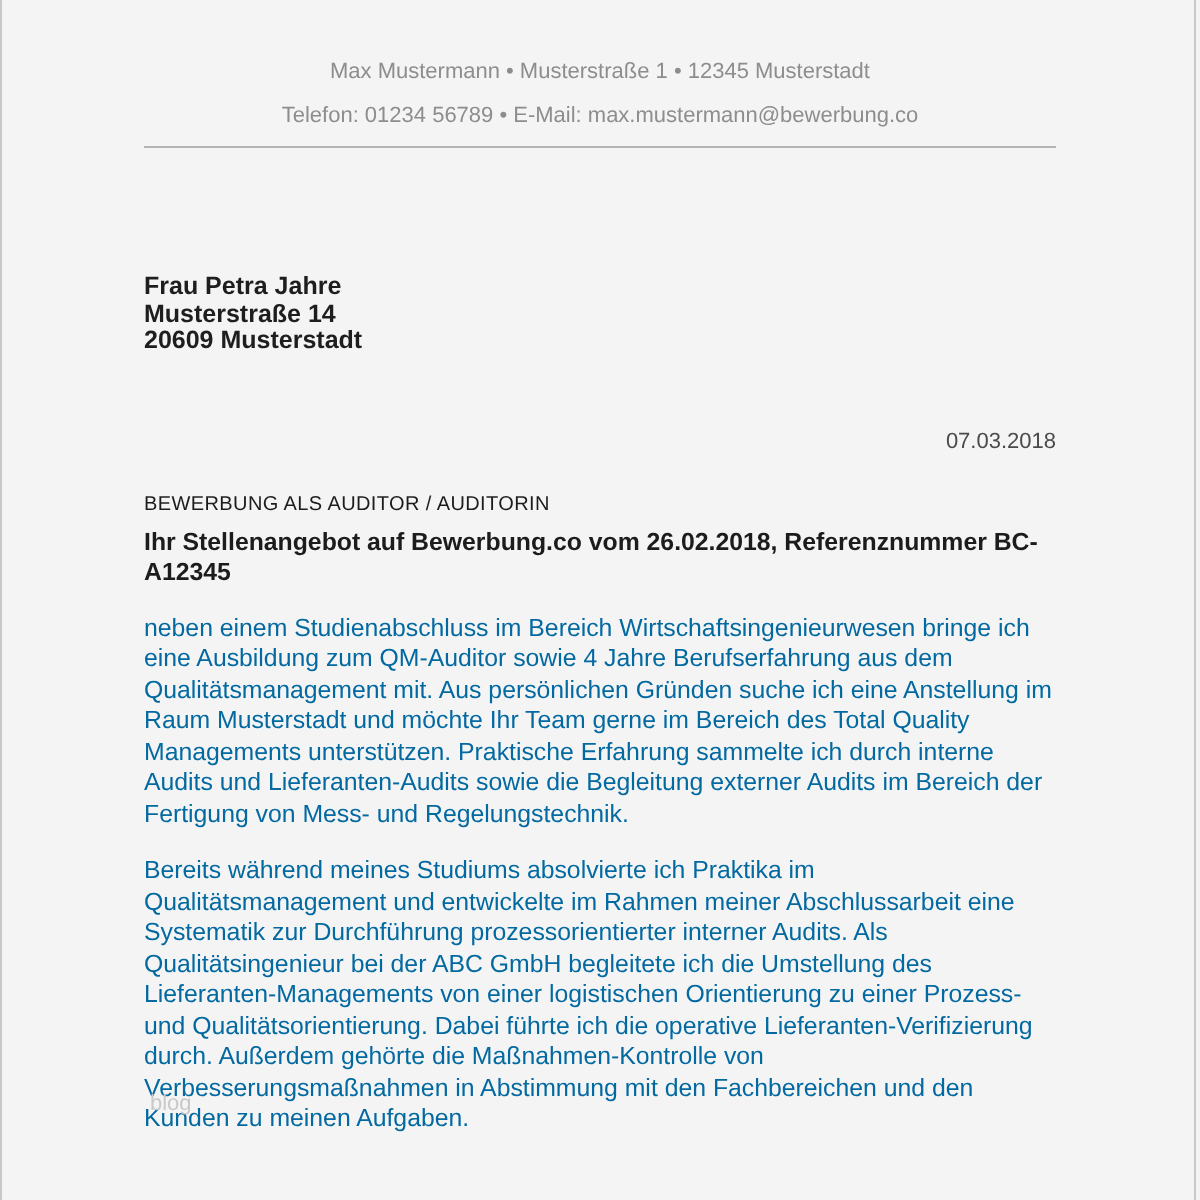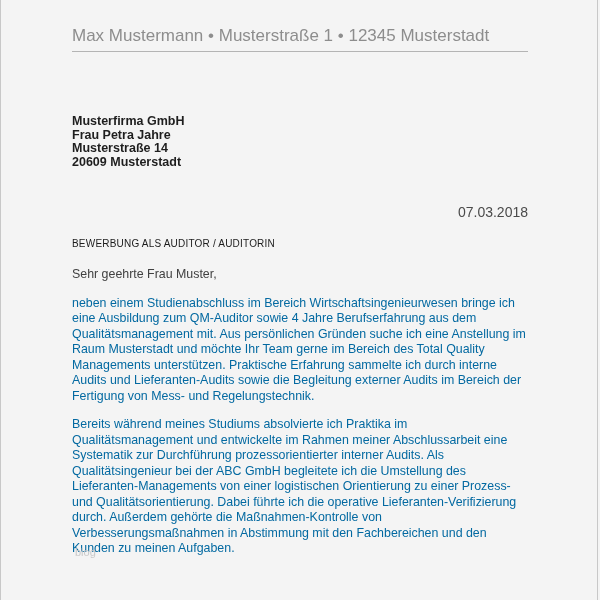--- a/index.html
+++ b/index.html
@@ -21,23 +21,23 @@
   }
   .edge-left  { left: 0; }
   .edge-right { right: 2px; }
   .content {
     position: absolute;
     left: 72px;
     top: 0;
     width: 456px;
   }
   .sender-header {
-    text-align: left;
+    text-align: center;
     color: #8d8d8d;
-    font-size: 17px;
+    font-size: 11px;
     line-height: 14px;
   }
   .sender-line1 { margin-top: 29px; }
   .sender-line2 { margin-top: 8px; }
   .divider {
     border: 0;
     border-top: 1px solid #b4b4b4;
     margin-top: 8px;
     width: 100%;
   }
@@ -45,21 +45,21 @@
     margin-top: 63px;
     font-weight: bold;
     color: #1e1e1e;
     font-size: 12.5px;
     line-height: 13.5px;
   }
   .letter-date {
     margin-top: 36px;
     text-align: right;
     color: #4a4a4a;
-    font-size: 14px;
+    font-size: 11px;
     line-height: 14px;
   }
   .subject-title {
     margin-top: 16px;
     font-weight: normal;
     color: #1c1c1c;
     font-size: 10px;
     line-height: 18px;
     letter-spacing: 0.2px;
   }
@@ -97,37 +97,37 @@
 <body>
 
 <div class="page">
   <div class="edge edge-left"></div>
   <div class="edge edge-right"></div>
 
   <div class="content">
 
     <header class="sender-header">
       <div class="sender-line1">Max Mustermann • Musterstraße 1 • 12345 Musterstadt</div>
+      <div class="sender-line2">Telefon: 01234 56789 • E-Mail: max.mustermann@bewerbung.co</div>
     </header>
 
     <hr class="divider">
 
     <div class="recipient">
-      <div>Musterfirma GmbH</div>
       <div>Frau Petra Jahre</div>
       <div>Musterstraße 14</div>
       <div>20609 Musterstadt</div>
     </div>
 
     <div class="letter-date">07.03.2018</div>
 
     <div class="subject-title">BEWERBUNG ALS AUDITOR / AUDITORIN</div>
 
+    <div class="subject-ref">Ihr Stellenangebot auf Bewerbung.co vom 26.02.2018, Referenznummer BC-A12345</div>
 
-    <p class="salutation">Sehr geehrte Frau Muster,</p>
 
     <p class="para">neben einem Studienabschluss im Bereich Wirtschaftsingenieurwesen bringe ich eine Ausbildung zum QM-Auditor sowie 4 Jahre Berufserfahrung aus dem Qualitätsmanagement mit. Aus persönlichen Gründen suche ich eine Anstellung im Raum Musterstadt und möchte Ihr Team gerne im Bereich des Total Quality Managements unterstützen. Praktische Erfahrung sammelte ich durch interne Audits und Lieferanten-Audits sowie die Begleitung externer Audits im Bereich der Fertigung von Mess- und Regelungstechnik.</p>
 
     <p class="para">Bereits während meines Studiums absolvierte ich Praktika im Qualitätsmanagement und entwickelte im Rahmen meiner Abschlussarbeit eine Systematik zur Durchführung prozessorientierter interner Audits. Als Qualitätsingenieur bei der ABC GmbH begleitete ich die Umstellung des Lieferanten-Managements von einer logistischen Orientierung zu einer Prozess- und Qualitätsorientierung. Dabei führte ich die operative Lieferanten-Verifizierung durch. Außerdem gehörte die Maßnahmen-Kontrolle von Verbesserungsmaßnahmen in Abstimmung mit den Fachbereichen und den Kunden zu meinen Aufgaben.</p>
 
   </div>
 
   <div class="watermark">blog</div>
 </div>
 

